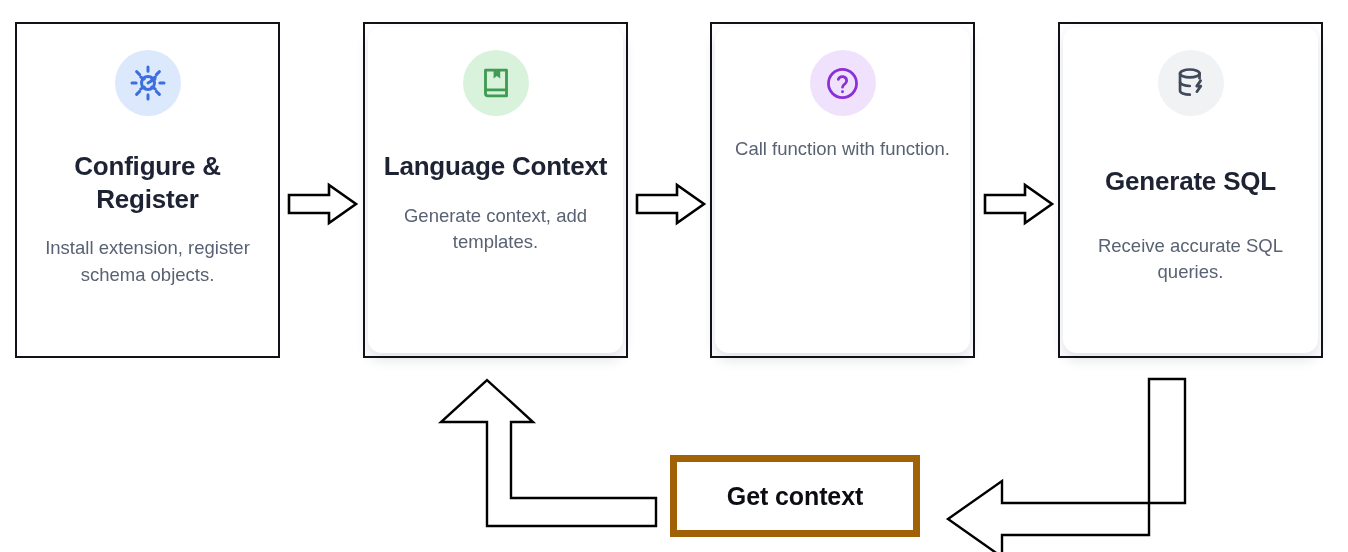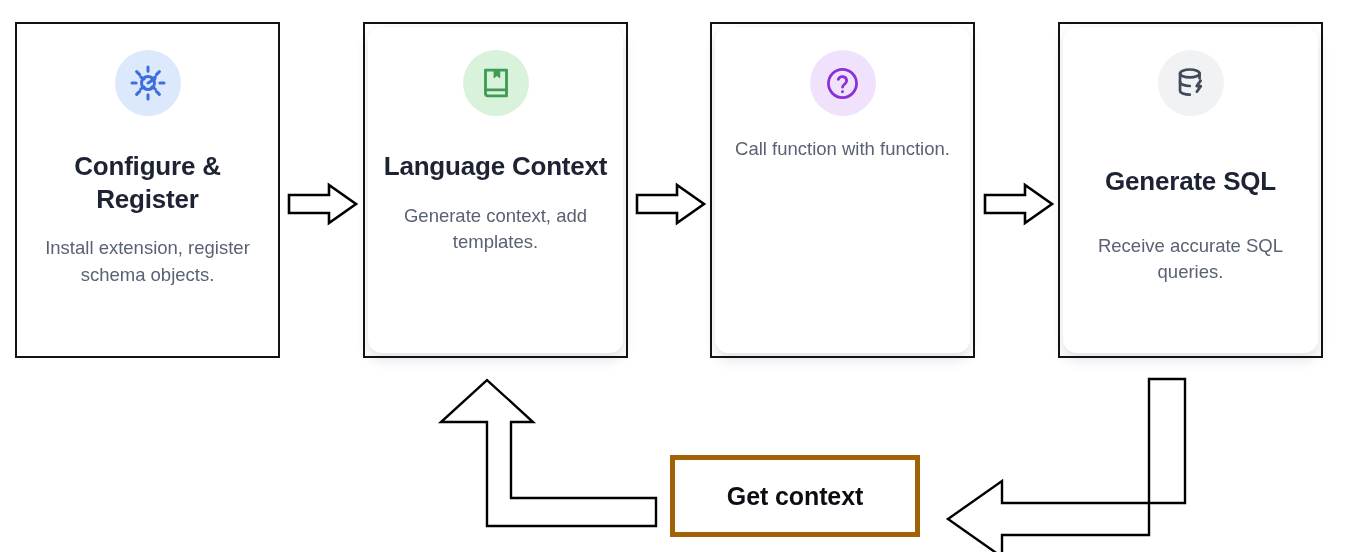--- a/index.html
+++ b/index.html
@@ -82,21 +82,21 @@
   .connector svg { display: block; overflow: visible; }
 
   
   #get-context-box {
     position: absolute;
     box-sizing: border-box;
     left: 670px;
     top: 455px;
     width: 250px;
     height: 82px;
-    border: 5px solid #a16207;
+    border: 7px solid #a16207;
     background: #ffffff;
     display: flex;
     align-items: center;
     justify-content: center;
   }
   #get-context-box .label {
     font-size: 25px;
     font-weight: bold;
     color: #0b0d12;
     letter-spacing: -0.1px;

